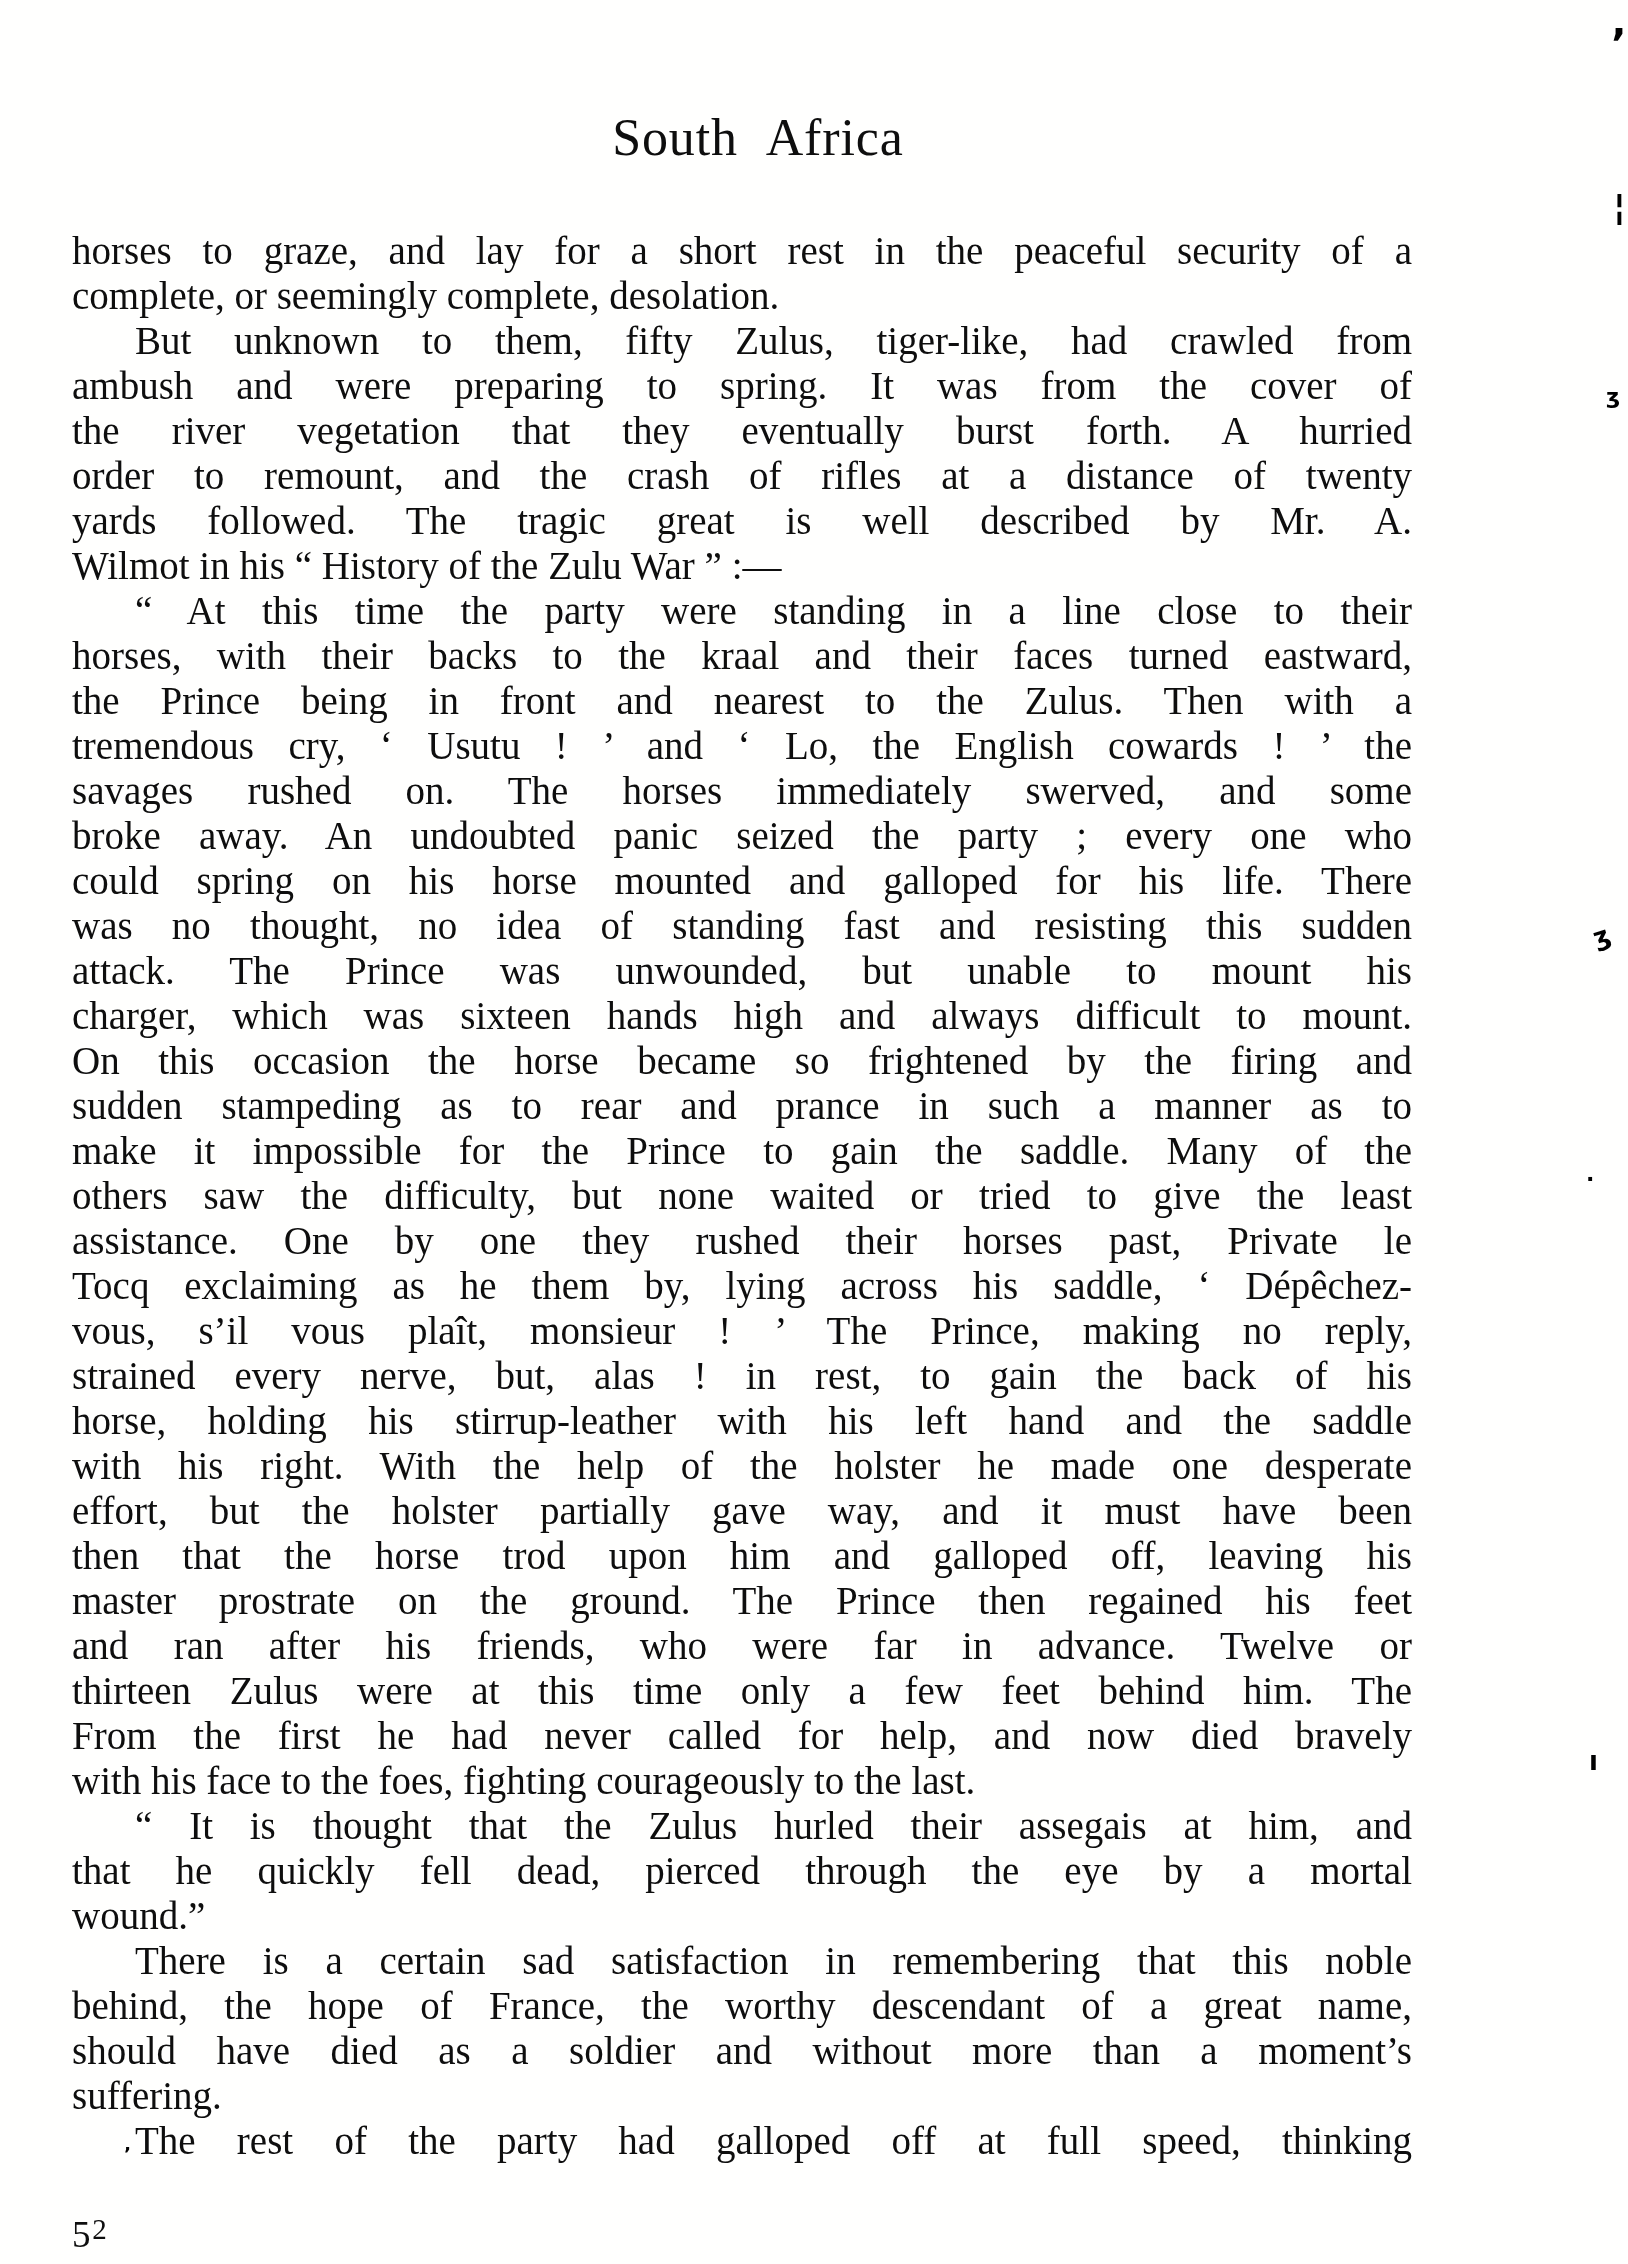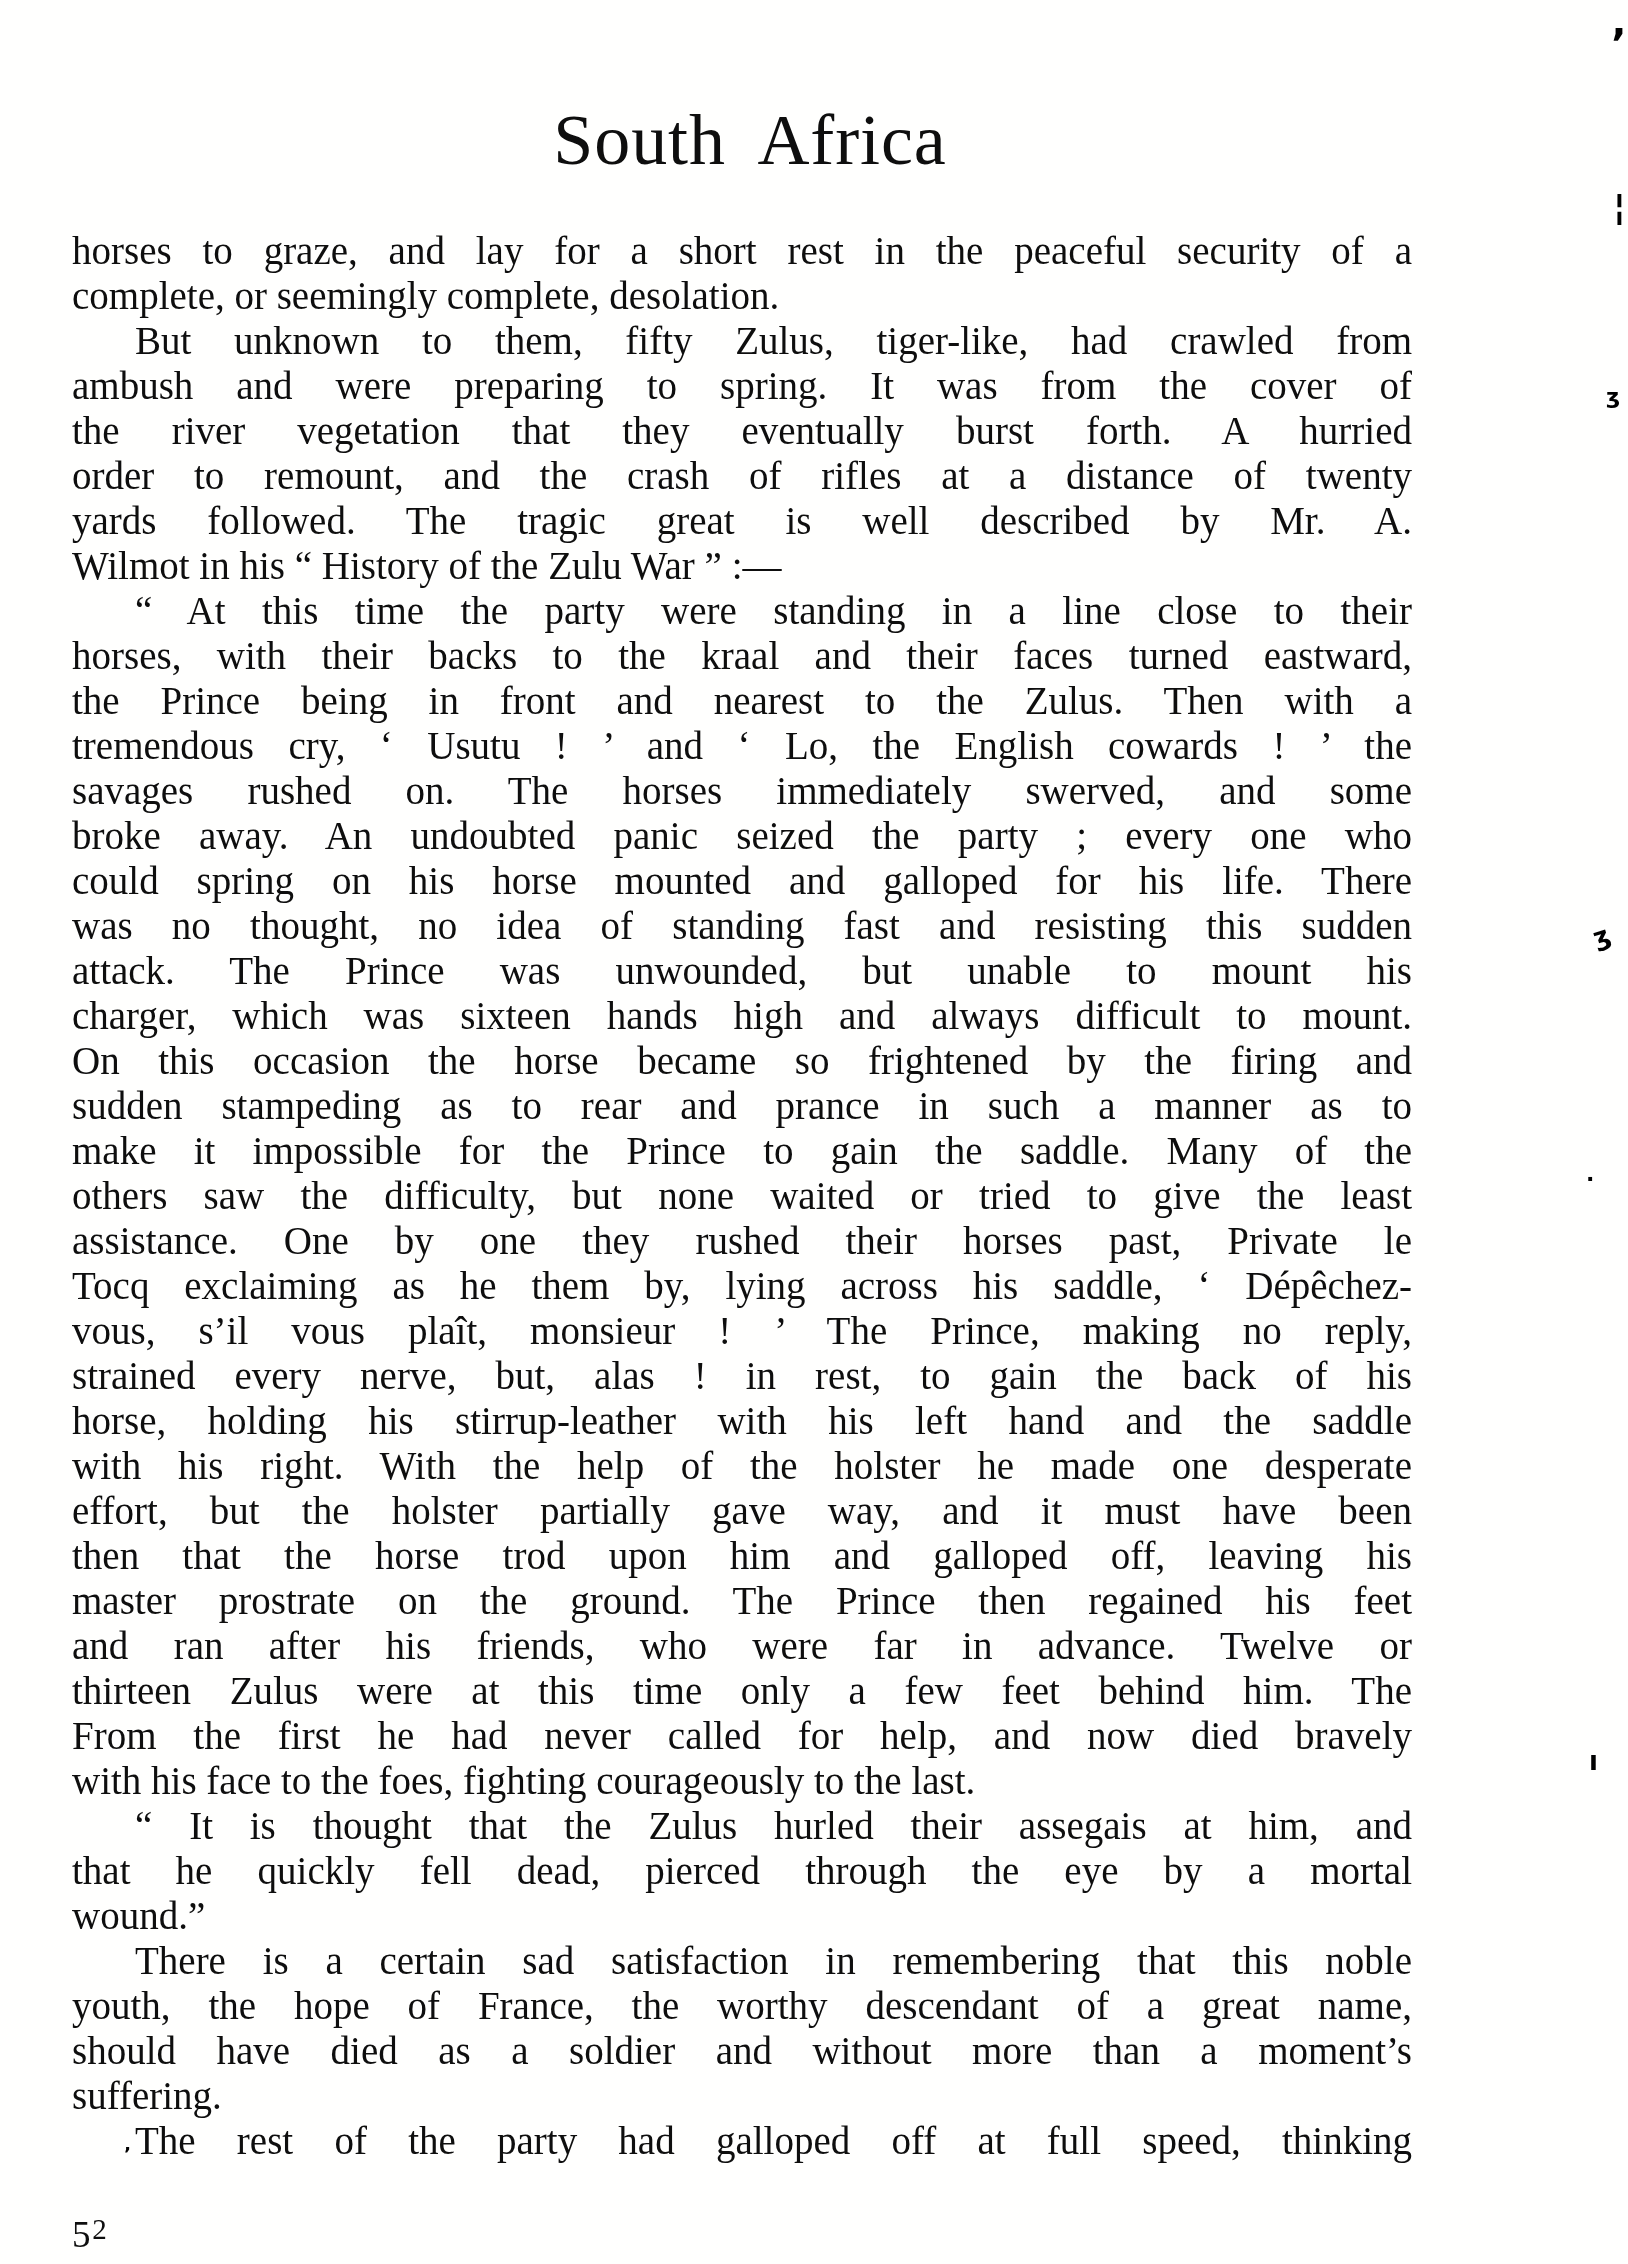--- a/index.html
+++ b/index.html
@@ -10,23 +10,23 @@
     background: #fffffe;
     overflow: hidden;
     color: #0e0e0e;
     font-family: "Liberation Serif", "DejaVu Serif", serif;
   }
   .title {
     position: absolute;
     top: 96px;
     left: 72px;
     width: 1340px;
-    margin: 8px;
+    margin: 16px;
     text-align: center;
-    font-size: 72px;
+    font-size: 52px;
     font-weight: normal;
     line-height: 1.0;
     word-spacing: 16.6px;
     letter-spacing: 0.9px;
     white-space: nowrap;
   }
   .body-text {
     position: absolute;
     top: 228px;
     left: 72px;
@@ -93,21 +93,21 @@
       <div class="line j">then that the horse trod upon him and galloped off, leaving his</div>
       <div class="line j">master prostrate on the ground.  The Prince then regained his feet</div>
       <div class="line j">and ran after his friends, who were far in advance.  Twelve or</div>
       <div class="line j">thirteen Zulus were at this time only a few feet behind him.  The</div>
       <div class="line j">From the first he had never called for help, and now died bravely</div>
       <div class="line">with his face to the foes, fighting courageously to the last.</div>
       <div class="line indent j">“ It is thought that the Zulus hurled their assegais at him, and</div>
       <div class="line j">that he quickly fell dead, pierced through the eye by a mortal</div>
       <div class="line">wound.”</div>
       <div class="line indent j">There is a certain sad satisfaction in remembering that this noble</div>
-      <div class="line j">youth, the hope of France, the worthy descendant of a great name,</div>
+      <div class="line j">behind, the hope of France, the worthy descendant of a great name,</div>
       <div class="line j">should have died as a soldier and without more than a moment’s</div>
       <div class="line">suffering.</div>
       <div class="line indent j">The rest of the party had galloped off at full speed, thinking</div>
     </div>
   <div class="pagenum"><span>5</span><span class="sup">2</span></div>
   <div>
       <span class="ink" style="left: 1611px; top: 24px; font-size: 41px;">’</span>
       <span class="ink" style="left: 1613px; top: 190px; font-size: 35px;">¦</span>
       <span class="ink" style="left: 1606px; top: 386px; font-size: 22px;">ʒ</span>
       <span class="ink" style="left: 1593px; top: 923px; font-size: 26px; transform: rotate(-18deg);">ʒ</span>

